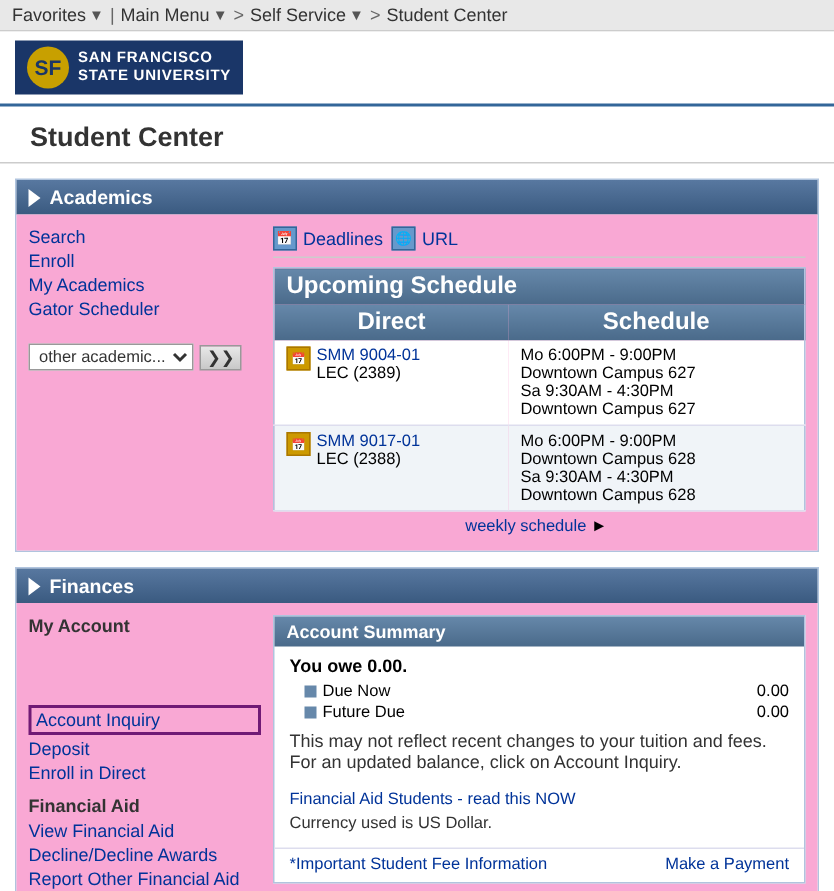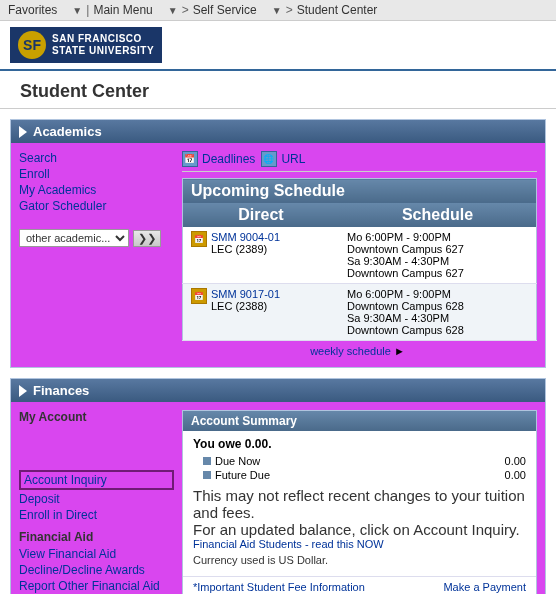--- a/index.html
+++ b/index.html
@@ -11,21 +11,21 @@
       border-bottom: 1px solid #ccc;
       padding: 3px 8px;
       display: flex;
       align-items: center;
       gap: 0;
       font-size: 12px;
     }
     .top-nav-item {
       display: flex;
       align-items: center;
-      gap: 15px;
+      gap: 2px;
       color: #333;
       cursor: pointer;
     }
     .top-nav-item a { color: #333; text-decoration: none; }
     .top-nav-sep { color: #666; margin: 0 4px; }
     .nav-arrow { font-size: 10px; color: #555; }
 
     
     .logo-bar {
       background: #fff;
@@ -79,21 +79,21 @@
       align-items: center;
       gap: 6px;
     }
     .section-header-triangle {
       width: 0; height: 0;
       border-top: 6px solid transparent;
       border-bottom: 6px solid transparent;
       border-left: 8px solid #fff;
       display: inline-block;
     }
-    .section-body { padding: 8px; background: #d946ef; }
+    .section-body { padding: 8px; background: #f9a8d4; }
 
     
     .academics-layout { display: flex; gap: 8px; }
     .academics-left { width: 155px; flex-shrink: 0; }
     .academics-right { flex: 1; }
 
     .left-links a {
       display: block;
       color: #003399;
       text-decoration: none;
@@ -250,21 +250,21 @@
       width: 8px; height: 8px;
       background: #6688aa;
       display: inline-block;
       margin-top: 2px;
       flex-shrink: 0;
     }
     .balance-row { display: flex; gap: 6px; width: 100%; }
     .balance-label { flex: 1; }
     .balance-amount { min-width: 40px; text-align: right; }
 
-    .notice-text { font-size: 15px; color: #333; margin-bottom: 0; }
+    .notice-text { font-size: 12px; color: #333; margin-bottom: 12px; }
     .fin-aid-link { color: #003399; text-decoration: none; }
     .currency-note { font-size: 11px; color: #333; margin-top: 4px; }
 
     
     .bottom-links {
       display: flex;
       justify-content: space-between;
       padding: 4px 10px 6px 10px;
       border-top: 1px solid #dde;
       margin-top: 4px;

